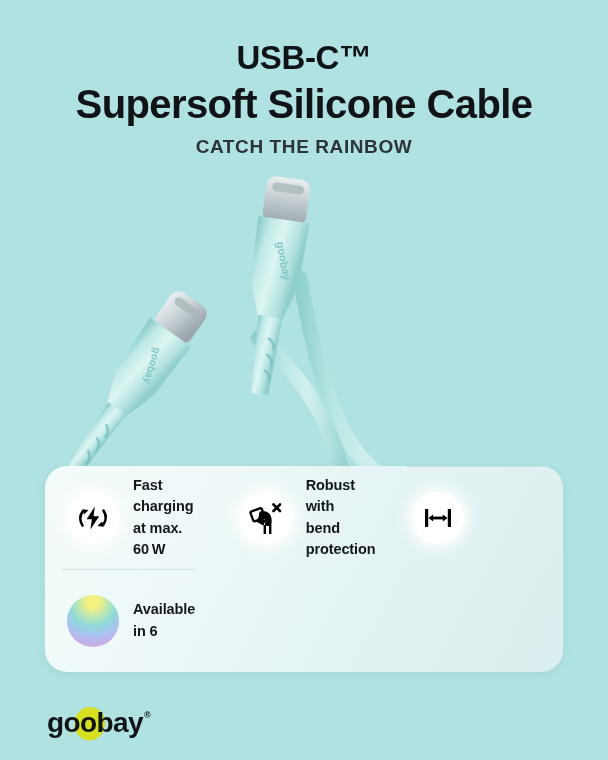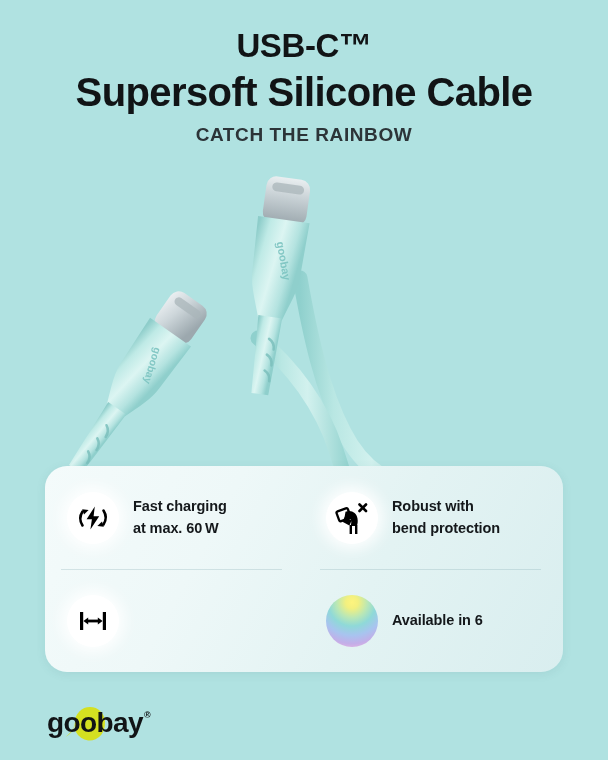--- a/index.html
+++ b/index.html
@@ -14,21 +14,21 @@
     overflow: hidden;
     background: #b0e2e1;
     font-family: "Liberation Sans", sans-serif;
     -webkit-font-smoothing: antialiased;
   }
 
   
   #header {
     position: absolute;
     top: 0; left: 0; right: 0;
-    padding-top: 26px;
+    padding-top: 38px;
     text-align: center;
     z-index: 6;
   }
   .title-line-1 {
     font-size: 33px;
     font-weight: 700;
     letter-spacing: -0.4px;
     color: #111416;
     line-height: 1.22;
   }
@@ -70,21 +70,21 @@
     background:
       linear-gradient(118deg, #f4fbfb 0%, #eef8f8 32%, #e3f3f3 62%, #d9eeef 100%);
     box-shadow: 0 2px 10px rgba(60,110,115,0.10);
     z-index: 5;
     overflow: hidden;
   }
   .feature-grid {
     position: absolute;
     inset: 0;
     display: grid;
-    grid-template-columns: 1fr 1fr;
+    grid-template-columns: 1fr 1fr 1fr;
     grid-template-rows: 1fr 1fr;
   }
   .feature-cell {
     display: flex;
     align-items: center;
     gap: 14px;
     padding: 0 14px 0 22px;
     position: relative;
   }
   .feature-cell.has-divider::before {

